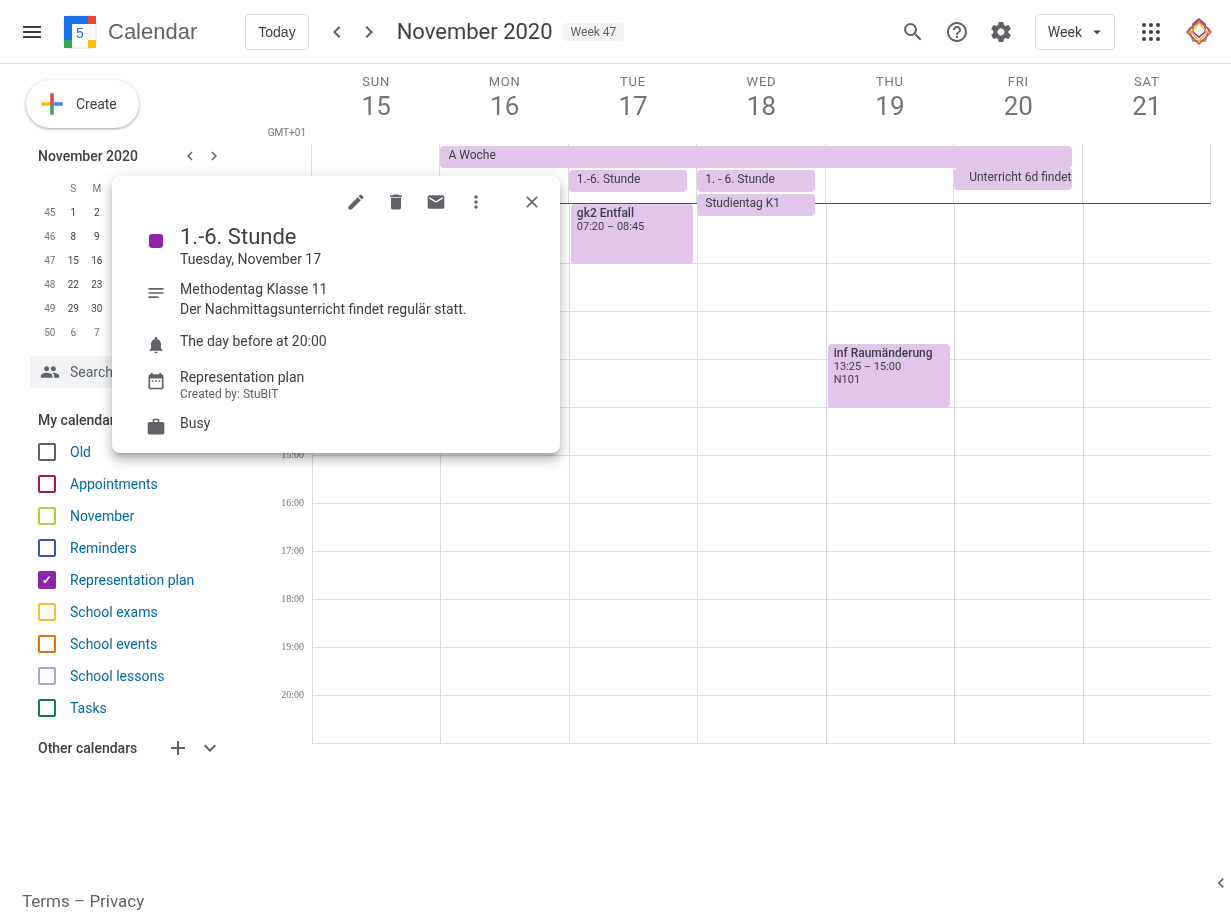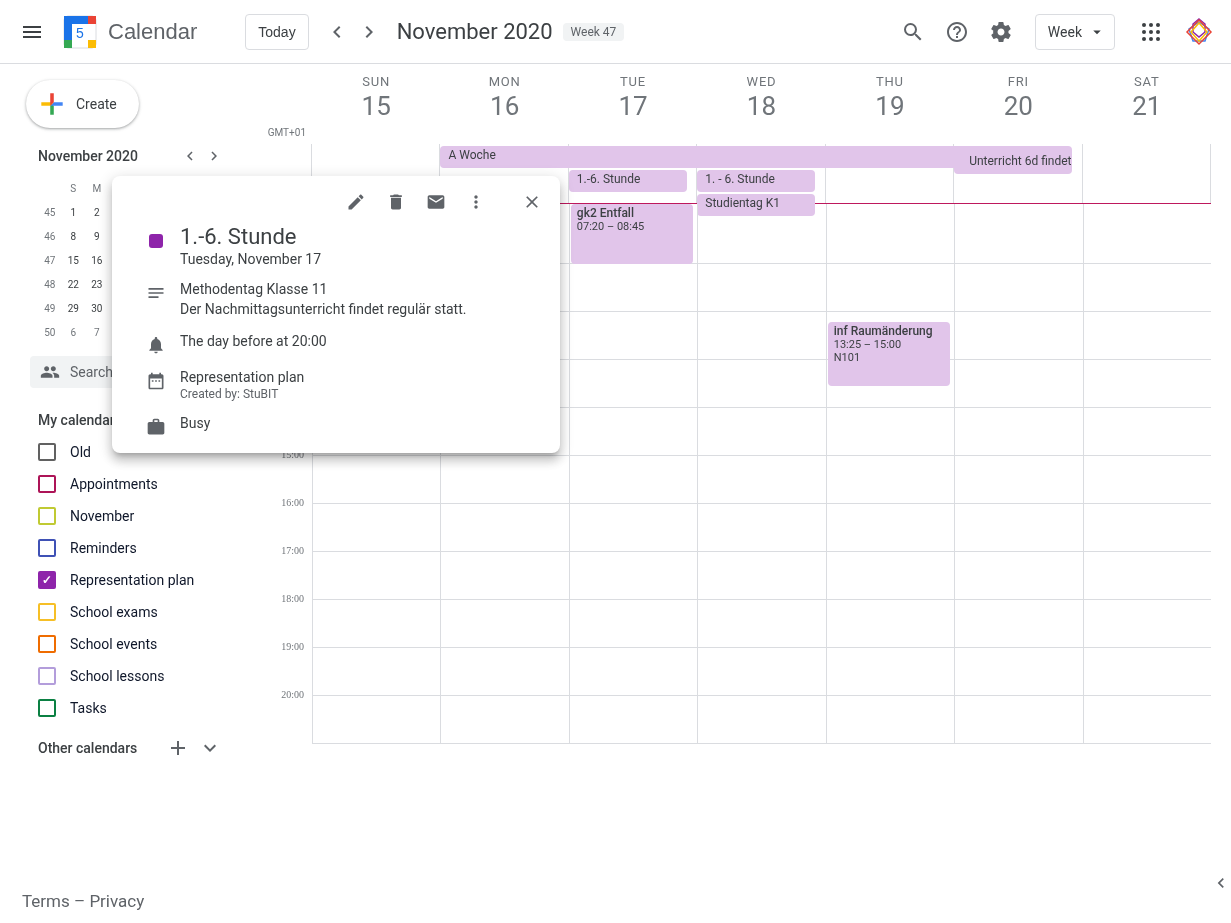--- a/index.html
+++ b/index.html
@@ -39,21 +39,21 @@
 .mini-cal-day { color: #3c4043; cursor: pointer; }
 .mini-cal-day.muted { color: #70757a; }
 .search-people { display: flex; align-items: center; margin: 12px 14px; padding: 6px 10px; border-radius: 4px; background: #f1f3f4; color: #5f6368; }
 .search-people svg { margin-right: 10px; }
 .search-people-text { font-size: 14px; }
 .cal-section-title { font-size: 14px; color: #3c4043; font-weight: 500; padding: 12px 22px 8px; }
 .cal-item { display: flex; align-items: center; padding: 4px 22px; height: 32px; }
 .cal-check { width: 18px; height: 18px; border: 2px solid; border-radius: 2px; margin-right: 14px; flex-shrink: 0; display: flex; align-items: center; justify-content: center; }
 .cal-check.checked { background: currentColor; }
 .cal-check.checked::after { content: '✓'; color: #fff; font-size: 12px; font-weight: bold; }
-.cal-label { font-size: 14px; color: #0f172a; }
+.cal-label { font-size: 14px; color: #0369a1; }
 .other-cal-header { display: flex; align-items: center; padding: 8px 14px 8px 22px; }
 .other-cal-title { flex: 1; font-size: 14px; font-weight: 500; }
 .other-cal-icon { width: 32px; height: 32px; display: flex; align-items: center; justify-content: center; cursor: pointer; color: #5f6368; }
 .footer-links { position: absolute; bottom: 12px; left: 22px; font-size: 17px; color: #5f6368; }
 .footer-links a { color: #5f6368; text-decoration: none; }
 
 
 .main { position: absolute; left: 256px; top: 64px; right: 20px; bottom: 0; display: flex; flex-direction: column; }
 .day-headers { display: flex; height: 80px; }
 .tz-col { width: 56px; display: flex; align-items: flex-end; justify-content: flex-end; padding-bottom: 6px; padding-right: 6px; font-size: 10px; color: #70757a; }
@@ -371,21 +371,21 @@
         <div class="allday-cell"></div>
         <div class="allday-cell"></div>
         <div class="allday-cell"></div>
         <div class="allday-cell"></div>
         <div class="allday-cell"></div>
         <div class="allday-cell"></div>
         <div class="allday-event" style="left:14.285714285714286%;width:calc(70.92857142857143% - 6px);top:2px;">A Woche</div>
         <div class="allday-event" style="left:28.571428571428573%;width:calc(13.785714285714286% - 6px);top:26px;">1.-6. Stunde</div>
         <div class="allday-event" style="left:42.85714285714286%;width:calc(13.785714285714286% - 6px);top:26px;">1. - 6. Stunde</div>
         <div class="allday-event" style="left:42.85714285714286%;width:calc(13.785714285714286% - 6px);top:50px;">Studientag K1</div>
-        <div class="allday-event" style="left:71.42857142857143%;width:calc(13.785714285714286% - 6px);top:8px;padding-left:15px;">Unterricht 6d findet</div>
+        <div class="allday-event" style="left:71.42857142857143%;width:calc(13.785714285714286% - 6px);top:24px;padding-left:15px;">Unterricht 6d findet</div>
       </div>
   </div>
   <div class="hours-grid">
     <div class="hours-inner">
       <div class="hours-labels" id="hours-labels">
           <div style="height:60px;"></div>
           <div class="hour-label">11:00</div>
           <div class="hour-label">12:00</div>
           <div class="hour-label">13:00</div>
           <div class="hour-label">14:00</div>
@@ -486,21 +486,21 @@
             <div class="hour-cell"></div>
             <div class="hour-cell"></div>
             <div class="hour-cell"></div>
             <div class="hour-cell"></div>
           </div>
           <div class="timed-event" style="left:calc(28.571428571428573% + 2px);width:calc(14.285714285714286% - 6px);top:0px;height:60px;">
     <div class="timed-event-title">gk2 Entfall</div>
     <div class="timed-event-time">07:20 – 08:45</div>
 
   </div>
-          <div class="timed-event" style="left:calc(57.142857142857146% + 2px);width:calc(14.285714285714286% - 6px);top:118px;height:64px;">
+          <div class="timed-event" style="left:calc(57.142857142857146% + 2px);width:calc(14.285714285714286% - 6px);top:140px;height:64px;">
     <div class="timed-event-title">inf Raumänderung</div>
     <div class="timed-event-time">13:25 – 15:00</div>
     <div class="timed-event-time">N101</div>
   </div>
         </div>
     </div>
   </div>
 </div>
 
 <div class="side-toggle">

